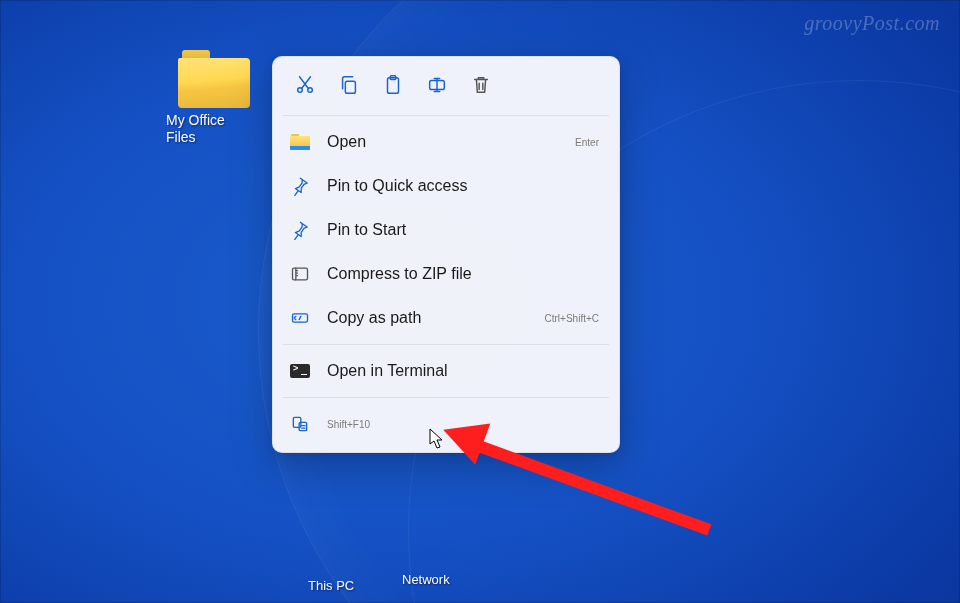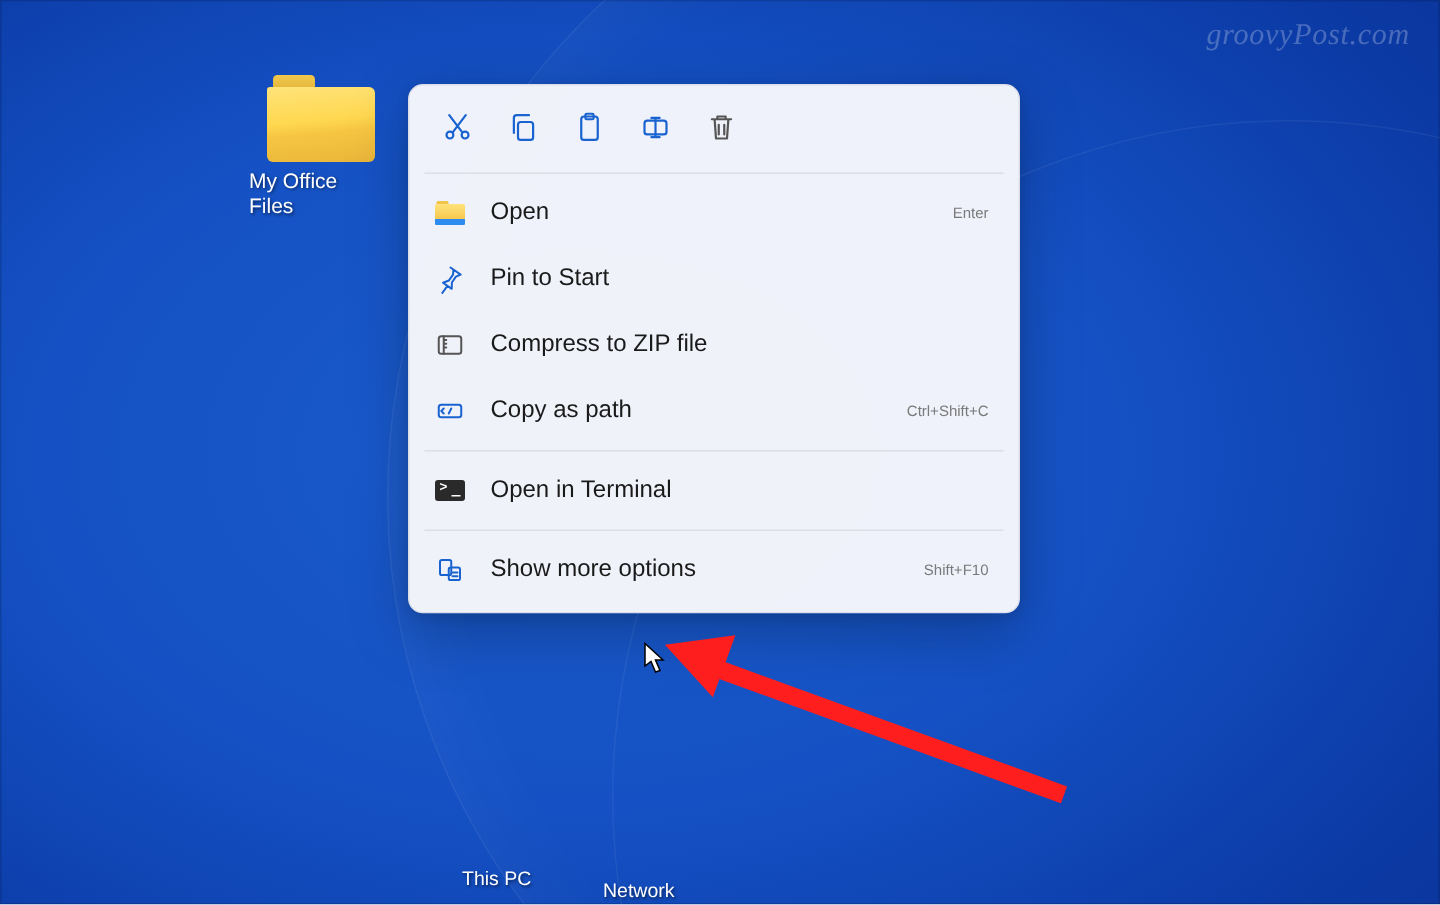--- a/index.html
+++ b/index.html
@@ -71,21 +71,21 @@
     .folder-label {
       color: #fff;
       font-size: 14px;
       line-height: 1.2;
       text-shadow: 1px 1px 2px rgba(0,0,0,.5);
     }
     
     .context-menu {
       position: absolute;
       top: 56px; left: 272px;
-      width: 408px;
+      width: 348px;
       background: rgba(249,249,252,0.96);
       border: 1px solid rgba(0,0,0,0.08);
       border-radius: 10px;
       box-shadow: 0 12px 40px rgba(0,0,0,0.25), 0 2px 8px rgba(0,0,0,0.1);
       padding: 6px;
     }
     
     .icon-row {
       display: flex;
       gap: 4px;
@@ -222,20 +222,29 @@
           <span class="mini-folder">
             <span class="mf-tab"></span>
             <span class="mf-body"></span>
             <span class="mf-bar"></span>
           </span>
         </span>
       <span class="mi-label">Open</span>
       <span class="mi-short">Enter</span>
     </div>
 
+    <div class="mi">
+      <span class="mi-icon">
+          <svg viewBox="0 0 24 24" width="20" height="20">
+            <path class="ico-stroke" d="M14 3l7 7-4 1-4 4-1 5-3-3-5 5 5-5-3-3 5-1 4-4 1-4z" transform="rotate(-10 12 12)"></path>
+          </svg>
+        </span>
+      <span class="mi-label">Pin to Quick access</span>
+      <span class="mi-short"></span>
+    </div>
 
     <div class="mi">
       <span class="mi-icon">
           <svg viewBox="0 0 24 24" width="20" height="20">
             <path class="ico-stroke" d="M14 3l7 7-4 1-4 4-1 5-3-3-5 5 5-5-3-3 5-1 4-4 1-4z" transform="rotate(-10 12 12)"></path>
           </svg>
         </span>
       <span class="mi-label">Pin to Start</span>
       <span class="mi-short"></span>
     </div>
@@ -276,27 +285,26 @@
     <div class="sep"></div>
 
     <div class="mi">
       <span class="mi-icon">
           <svg viewBox="0 0 24 24" width="20" height="20">
             <rect class="ico-stroke" x="4" y="4" width="9" height="12" rx="1.5"></rect>
             <rect class="ico-stroke" x="11" y="10" width="9" height="10" rx="1.5" fill="#f9f9fc"></rect>
             <path class="ico-stroke" d="M14 14h4M14 17h4"></path>
           </svg>
         </span>
-      <span class="mi-label">Show more options</span>
       <span class="mi-short">Shift+F10</span>
     </div>
   </div>
 
   <div class="desk-label" style="top:578px; left:308px;">This PC</div>
-  <div class="desk-label" style="top:586px; left:402px;">Network</div>
+  <div class="desk-label" style="top:572px; left:402px;">Network</div>
 
   <div class="arrow">
     <div class="arrow-line"></div>
     <div class="arrow-head"></div>
   </div>
 
   <svg class="cursor" viewBox="0 0 16 22">
     <path d="M1 1 L1 16 L5 13 L8 20 L11 19 L8 12 L13 12 Z" fill="#fff" stroke="#000" stroke-width="1"></path>
   </svg>
 </div>

